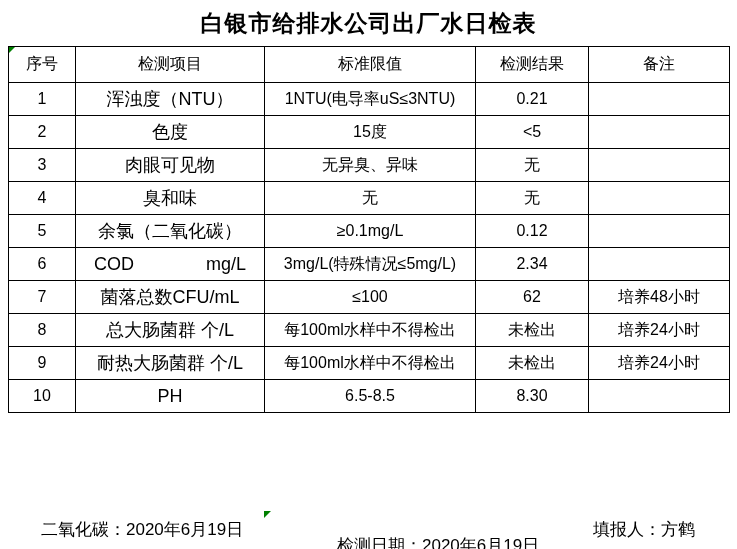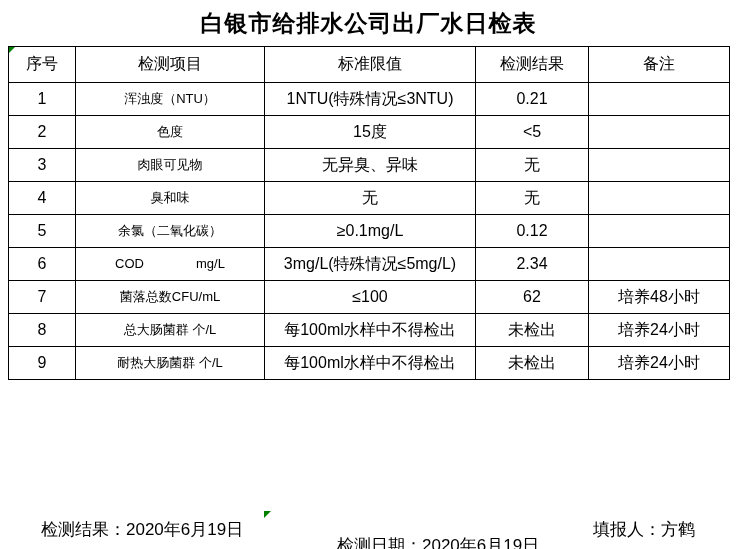--- a/index.html
+++ b/index.html
@@ -48,21 +48,21 @@
     overflow: hidden;
     font-weight: normal;
   }
   table.sheet thead tr { height: 36px; padding-left: 24px; }
   table.sheet tbody tr { height: 33px; }
   .col-no       { width: 67px; }
   .col-item     { width: 189px; }
   .col-standard { width: 211px; }
   .col-result   { width: 113px; }
   .col-note     { width: 141px; }
-  .cell-item { font-size: 13px; }
+  .cell-item { font-size: 18px; }
   .footer {
     position: absolute;
     top: 518px;
     left: 0;
     width: 737px;
     height: 24px;
     font-size: 17px;
     white-space: nowrap;
   }
   .footer .entry { position: absolute; top: 0; }
@@ -102,21 +102,21 @@
         <th>检测项目</th>
         <th>标准限值</th>
         <th>检测结果</th>
         <th>备注</th>
       </tr>
     </thead>
     <tbody>
         <tr>
       <td class="cell-no">1</td>
       <td class="cell-item">浑浊度（NTU）</td>
-      <td class="cell-standard">1NTU(特殊情况≤3NTU)</td>
+      <td class="cell-standard">1NTU(电导率uS≤3NTU)</td>
       <td class="cell-result">0.21</td>
       <td class="cell-note"></td>
     </tr>
         <tr>
       <td class="cell-no">2</td>
       <td class="cell-item">色度</td>
       <td class="cell-standard">15度</td>
       <td class="cell-result">&lt;5</td>
       <td class="cell-note"></td>
     </tr>
@@ -162,24 +162,31 @@
       <td class="cell-result">未检出</td>
       <td class="cell-note">培养24小时</td>
     </tr>
         <tr>
       <td class="cell-no">9</td>
       <td class="cell-item">耐热大肠菌群 个/L</td>
       <td class="cell-standard">每100ml水样中不得检出</td>
       <td class="cell-result">未检出</td>
       <td class="cell-note">培养24小时</td>
     </tr>
+        <tr>
+      <td class="cell-no">10</td>
+      <td class="cell-item">PH</td>
+      <td class="cell-standard">6.5-8.5</td>
+      <td class="cell-result">8.30</td>
+      <td class="cell-note"></td>
+    </tr>
       </tbody>
   </table>
 
   <div class="error-indicator indicator-footer"></div>
 
   <div class="footer">
-    <span class="entry entry-sampling"><span>检测结果：</span><span>2020年6月19日</span></span>
+    <span class="entry entry-sampling"><span>二氧化碳：</span><span>2020年6月19日</span></span>
     <span class="entry entry-testing"><span>检测日期：</span><span>2020年6月19日</span></span>
     <span class="entry entry-reporter"><span>填报人：</span><span>方鹤</span></span>
   </div>
 
 </div>
 
 </body></html>

